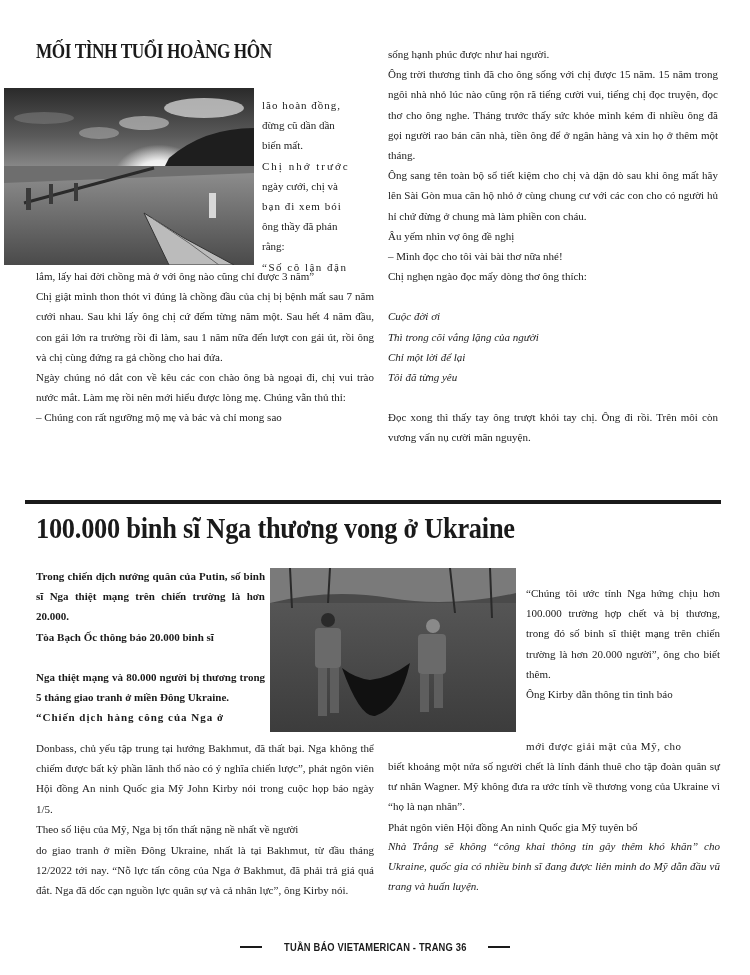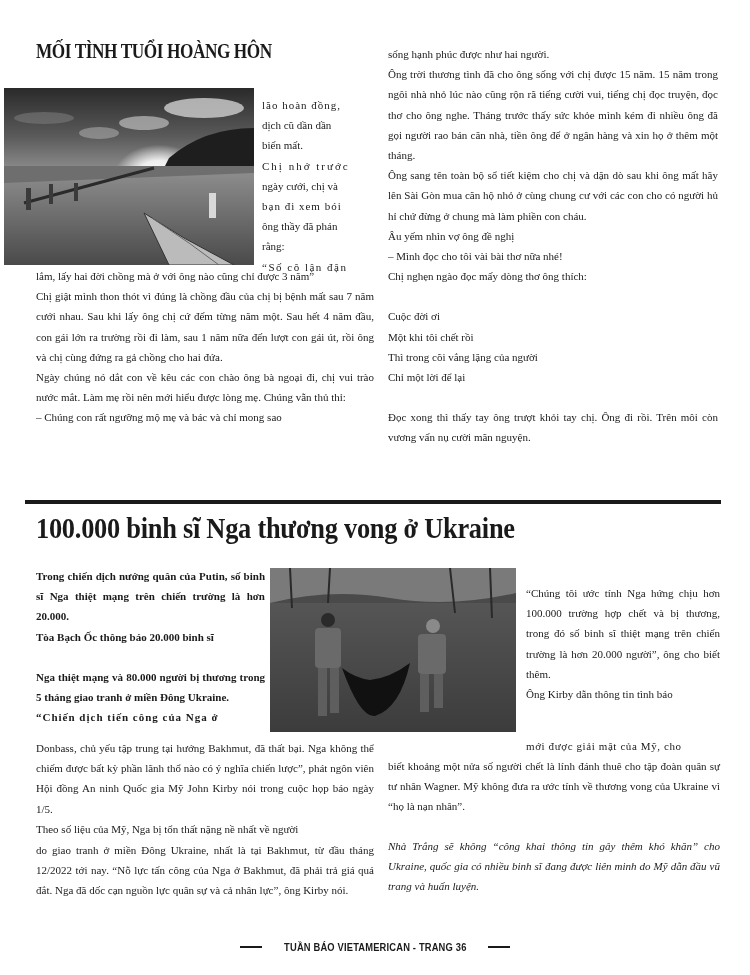--- a/index.html
+++ b/index.html
@@ -8,21 +8,21 @@
   .abs { position: absolute; }
   .txt { font-size: 11px; line-height: 20.2px; text-align: justify; margin: 0; }
   .txt p { margin: 0; }
   .title1 { left: 36px; top: 39px; font-family: "Liberation Serif", serif; font-weight: bold;
             font-size: 21px; letter-spacing: -0.5px; transform: scaleX(0.82); transform-origin: left top;
             color: #1a1a1a; white-space: nowrap; }
   .photo1 { left: 4px; top: 88px; width: 250px; height: 177px; overflow: hidden; }
   .col1a { left: 262px; top: 95px; width: 112px; }
   .col1b { left: 36px; top: 266px; width: 338px; }
   .col1c { left: 388px; top: 44px; width: 330px; }
-  .poem { }
+  .poem { font-style: italic; }
   .spacer { height: 20px; }
   .rule { left: 25px; top: 500px; width: 696px; height: 4px; background: #1a1a1a; }
   .title2 { left: 36px; top: 511px; font-weight: bold; font-size: 30px; letter-spacing: -0.3px;
             transform: scaleX(0.88); transform-origin: left top; white-space: nowrap; }
   .c2a { left: 36px; top: 566px; width: 229px; font-weight: bold; }
   .c2b { left: 36px; top: 738px; width: 338px; }
   .c2c { left: 36px; top: 840px; width: 338px; }
   .photo2 { left: 270px; top: 568px; width: 246px; height: 164px; overflow: hidden; }
   .c3a { left: 526px; top: 583px; width: 194px; }
   .c3b { left: 526px; top: 736px; width: 194px; }
@@ -71,21 +71,21 @@
     <rect x="45" y="96" width="4" height="20" fill="#3a3a3a"></rect>
     <rect x="70" y="95" width="4" height="18" fill="#3a3a3a"></rect>
     <rect x="205" y="105" width="7" height="25" fill="#d8d8d8"></rect>
     <path d="M140 125 L180 150 L230 177 L165 177 Z" fill="#bbbbbb" stroke="#333" stroke-width="1"></path>
     <path d="M148 130 L185 155 L215 177" stroke="#666" stroke-width="1" fill="none"></path>
   </svg>
 </div>
 
 <div class="abs txt col1a">
   <p style="letter-spacing:1px">lão hoàn đồng,</p>
-  <p>dịch cũ dần dần</p>
+  <p>đừng cũ dần dần</p>
   <p>biến mất.</p>
   <p style="letter-spacing:2px">Chị nhớ trước</p>
   <p>ngày cưới, chị và</p>
   <p style="letter-spacing:1px">bạn đi xem bói</p>
   <p>ông thầy đã phán</p>
   <p>rằng:</p>
   <p style="letter-spacing:1.5px">“Số cô lận đận</p>
 </div>
 
 <div class="abs txt col1b">
@@ -98,38 +98,38 @@
 <div class="abs txt col1c">
   <p>sống hạnh phúc được như hai người.</p>
   <p>Ông trời thương tình đã cho ông sống với chị được 15 năm. 15 năm trong ngôi nhà nhỏ lúc nào cũng rộn rã tiếng cười vui, tiếng chị đọc truyện, đọc thơ cho ông nghe. Tháng trước thấy sức khỏe mình kém đi nhiều ông đã gọi người rao bán căn nhà, tiền ông để ở ngân hàng và xin họ ở thêm một tháng.</p>
   <p>Ông sang tên toàn bộ sổ tiết kiệm cho chị và dặn dò sau khi ông mất hãy lên Sài Gòn mua căn hộ nhỏ ở cùng chung cư với các con cho có người hủ hỉ chứ đừng ở chung mà làm phiền con cháu.</p>
   <p>Âu yếm nhìn vợ ông đề nghị</p>
   <p>– Mình đọc cho tôi vài bài thơ nữa nhé!</p>
   <p>Chị nghẹn ngào đọc mấy dòng thơ ông thích:</p>
   <div class="spacer"></div>
   <div class="poem">
     <p>Cuộc đời ơi</p>
-    <p>Một khi tôi chết rồi</p>
     <p>Thì trong cõi vắng lặng của người</p>
     <p>Chỉ một lời để lại</p>
+    <p>Tôi đã từng yêu</p>
   </div>
   <div class="spacer"></div>
   <p>Đọc xong thì thấy tay ông trượt khỏi tay chị. Ông đi rồi. Trên môi còn vương vấn nụ cười mãn nguyện.</p>
 </div>
 
 <div class="abs rule"></div>
 
 <div class="abs title2">100.000 binh sĩ Nga thương vong ở Ukraine</div>
 
 <div class="abs txt c2a">
   <p>Trong chiến dịch nướng quân của Putin, số binh sĩ Nga thiệt mạng trên chiến trường là hơn 20.000.</p>
   <p>Tòa Bạch Ốc thông báo 20.000 binh sĩ</p>
   <div class="spacer"></div>
   <p>Nga thiệt mạng và 80.000 người bị thương trong 5 tháng giao tranh ở miền Đông Ukraine.</p>
-  <p style="letter-spacing:1px">“Chiến dịch tiến công của Nga ở</p>
+  <p style="letter-spacing:1px">“Chiến dịch hàng công của Nga ở</p>
 </div>
 
 <div class="abs photo2">
   <svg width="246" height="164" viewBox="0 0 246 164">
     <defs>
       <linearGradient id="grass2" x1="0" y1="0" x2="0" y2="1">
         <stop offset="0" stop-color="#5c5c5c"></stop>
         <stop offset="1" stop-color="#3c3c3c"></stop>
       </linearGradient>
     </defs>
@@ -165,20 +165,21 @@
   <p>“Chúng tôi ước tính Nga hứng chịu hơn 100.000 trường hợp chết và bị thương, trong đó số binh sĩ thiệt mạng trên chiến trường là hơn 20.000 người”, ông cho biết thêm.</p>
   <p>Ông Kirby dẫn thông tin tình báo</p>
 </div>
 
 <div class="abs txt c3b">
   <p style="letter-spacing:0.6px">mới được giải mật của Mỹ, cho</p>
 </div>
 
 <div class="abs txt c3c">
   <p>biết khoảng một nửa số người chết là lính đánh thuê cho tập đoàn quân sự tư nhân Wagner. Mỹ không đưa ra ước tính về thương vong của Ukraine vì “họ là nạn nhân”.</p>
+  <p>Phát ngôn viên Hội đồng An ninh Quốc gia Mỹ tuyên bố</p>
 </div>
 
 <div class="abs txt c3d">
   <p>Nhà Trắng sẽ không “công khai thông tin gây thêm khó khăn” cho Ukraine, quốc gia có nhiều binh sĩ đang được liên minh do Mỹ dẫn đầu vũ trang và huấn luyện.</p>
 </div>
 
 <div class="abs footer">
   <div class="footer-inner">
     <span class="footer-line"></span>
     <span class="footer-text">TUẦN BÁO VIETAMERICAN - TRANG 36</span>

